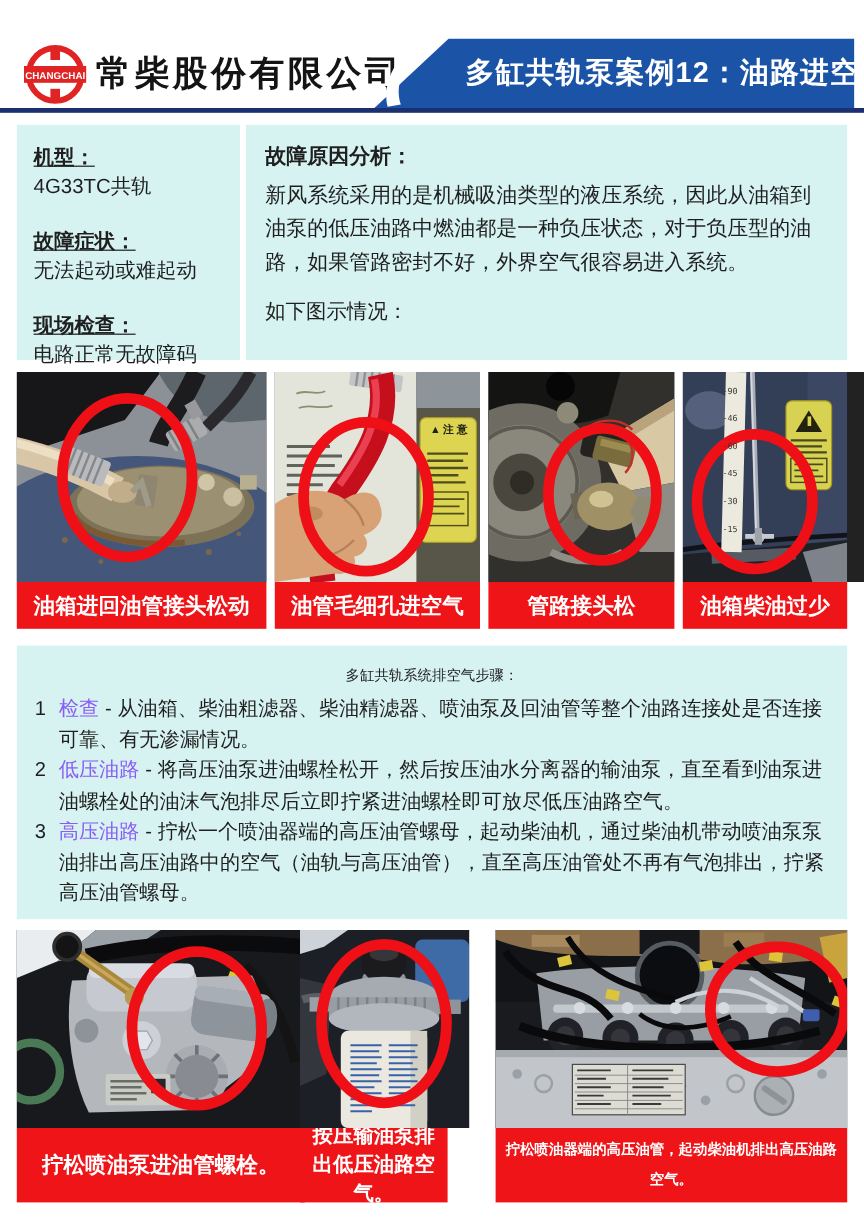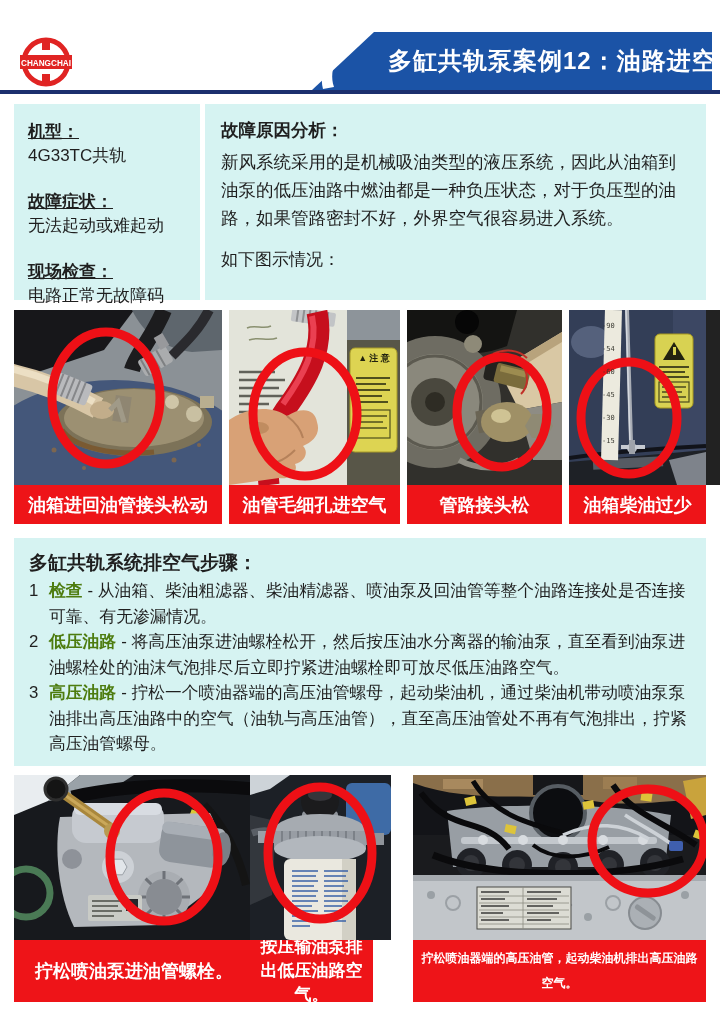--- a/index.html
+++ b/index.html
@@ -23,25 +23,25 @@
   .panel-left p{margin:0;font-size:17px;line-height:24px;}
   .panel-left .lbl{font-weight:bold;text-decoration:underline;}
   .panel-left .gap{height:22px;}
   .panel-right{left:205px;top:104px;width:501px;height:196px;padding:14px 16px;font-family:Liberation Serif, serif;}
   .panel-right .ttl{margin:0 0 6px 0;font-size:17.5px;font-weight:bold;}
   .panel-right .body{margin:0;font-size:17.5px;line-height:28px;font-weight:500;}
   .panel-right .foot{margin:16px 0 0 0;font-size:17px;font-weight:500;}
 
   
   .panel-steps{left:14px;top:538px;width:692px;height:228px;padding:12px 15px;}
-  .panel-steps .ttl{margin:0 0 2px 0;font-size:19px;font-weight:bold;line-height:26px;}
+  .panel-steps .ttl{margin:0 0 2px 0;font-size:12px;font-weight:normal;line-height:26px;text-align:center;}
   .step{display:flex;font-size:16.8px;line-height:25.5px;font-weight:500;}
   .step-num{flex:none;width:20px;}
   .step-text{flex:1;}
-  .kw{color:#4d7c0f;font-weight:bold;margin-right:5px;}
+  .kw{color:#8b5cf6;font-weight:normal;margin-right:5px;}
 
   
   .card{position:absolute;}
   .photo{position:relative;overflow:hidden;background:#222;}
   .photo svg{display:block;}
   .caption{background:#ee1418;color:#ffffff;font-weight:bold;text-align:center;
            display:flex;align-items:center;justify-content:center;box-sizing:border-box;padding:13px 4px;}
   .row1 .photo{height:175px;}
   .row1 .caption{height:39px;font-size:18px;}
   .row2 .photo{height:165px;}
@@ -63,20 +63,21 @@
 
 <div class="page">
 
   <svg class="emblem" viewBox="0 0 52 52">
     <circle cx="26" cy="26" r="22" fill="none" stroke="#e02423" stroke-width="5"></circle>
     <rect x="22" y="4" width="8" height="10" fill="#e02423"></rect>
     <rect x="22" y="38" width="8" height="10" fill="#e02423"></rect>
     <rect x="0" y="19" width="52" height="14" fill="#e02423"></rect>
     <text x="26" y="29.5" text-anchor="middle" font-size="8.2" font-weight="bold" font-family="Liberation Sans, sans-serif" fill="#ffffff">CHANGCHAI</text>
   </svg>
+  <div class="company-name">常柴股份有限公司</div>
 
   <div class="banner">
     <svg width="416" height="58" viewBox="0 0 416 58">
       <polygon points="78,0 416,0 416,58 16,58" fill="#1b53a6"></polygon>
       <path d="M66,3 C42,18 32,36 38,55 L27,57 C22,35 35,13 58,0 Z" fill="#ffffff"></path>
     </svg>
     <div class="banner-title">多缸共轨泵案例12：油路进空气</div>
   </div>
   <div class="navy-line"></div>
 
@@ -223,21 +224,21 @@
         <rect x="60" y="130" width="6" height="14" fill="#9fa3aa"></rect>
         <rect x="86" y="24" width="38" height="74" rx="5" fill="#d8d252" stroke="#a8991f"></rect>
         <polygon points="105,32 116,50 94,50" fill="#22220f"></polygon>
         <rect x="104" y="37" width="3" height="8" fill="#d8d252"></rect>
         <path d="M90,57 h30 M90,62 h26 M90,67 h30" stroke="#4a4a1e" stroke-width="2"></path>
         <rect x="90" y="72" width="30" height="20" fill="none" stroke="#4a4a1e" stroke-width="1.2"></rect>
         <path d="M93,77 h24 M93,82 h20 M93,87 h24" stroke="#4a4a1e" stroke-width="1.5"></path>
         <ellipse cx="60" cy="108" rx="48" ry="56" fill="none" stroke="#ee1016" stroke-width="9"></ellipse>
       </svg>
       <span class="gauge-num" style="top:12px;">90</span>
-      <span class="gauge-num" style="top:35px;">54</span>
+      <span class="gauge-num" style="top:35px;">46</span>
       <span class="gauge-num" style="top:58px;">60</span>
       <span class="gauge-num" style="top:81px;">45</span>
       <span class="gauge-num" style="top:104px;">30</span>
       <span class="gauge-num" style="top:127px;">15</span>
     </div>
     <div class="caption">
       <span>油箱柴油过少</span>
     </div>
   </div>
 

